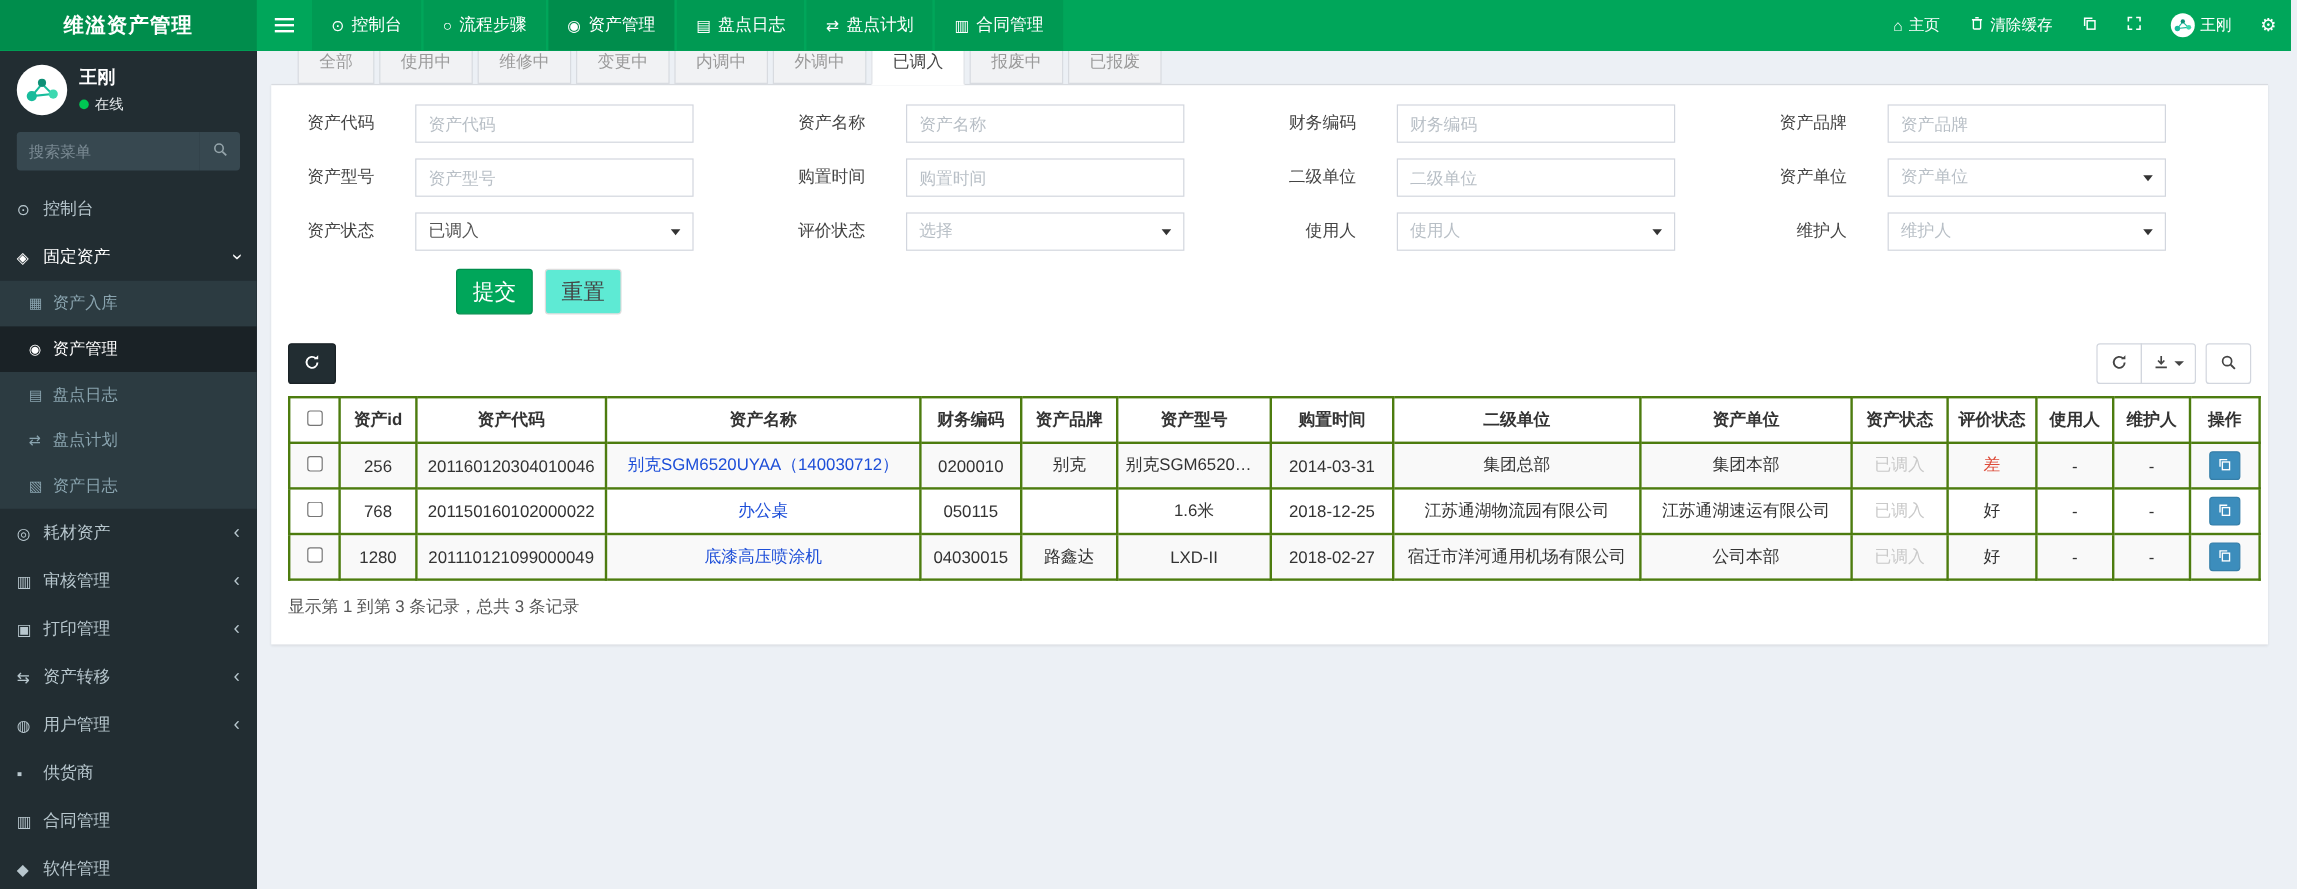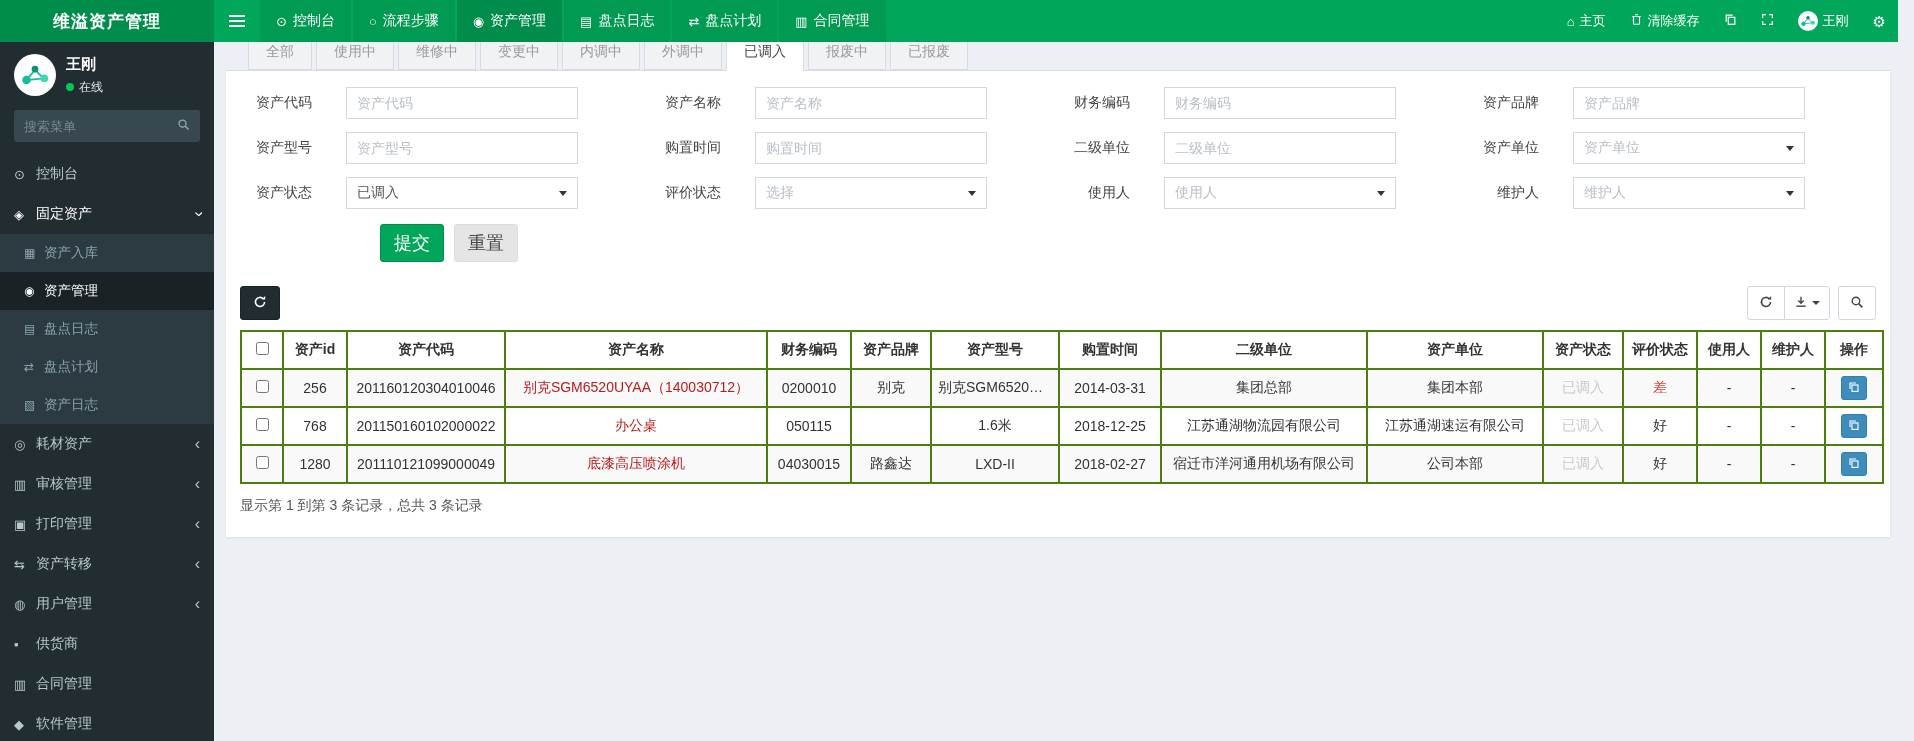--- a/index.html
+++ b/index.html
@@ -5,21 +5,21 @@
   * { box-sizing: border-box; }
   html,body { margin:0; padding:0; }
   body {
     width:1914px; height:741px; overflow:hidden;
     font-family:"Liberation Sans","DejaVu Sans",sans-serif;
     font-size:14px; color:#333; background:#ecf0f5;
   }
   a { text-decoration:none; }
 
   
-  .navbar { position:fixed; top:0; left:0; right:16px; height:42px; background:#00a65a; display:flex; align-items:stretch; z-index:20; }
+  .navbar { position:fixed; top:0; left:0; right:5px; height:42px; background:#00a65a; display:flex; align-items:stretch; z-index:20; }
   .logo { width:214px; background:#008d4c; color:#fff; font-size:17px; font-weight:bold; display:flex; align-items:center; justify-content:center; letter-spacing:1px; cursor:pointer; }
   .hamburger { width:46px; display:flex; flex-direction:column; justify-content:center; align-items:center; gap:3px; cursor:pointer; }
   .hamburger span { display:block; width:16px; height:2px; background:#fff; }
   .nav-items { display:flex; align-items:stretch; }
   .nav-item { display:flex; align-items:center; gap:6px; padding:0 16px; margin-right:2px; color:#fff; font-size:14px; background:rgba(0,0,0,0.07); cursor:pointer; }
   .nav-item.active { background:#008d4c; }
   .glyph { font-size:13px; line-height:1; }
   .nav-right { margin-left:auto; display:flex; align-items:stretch; }
   .nav-right a { display:flex; align-items:center; gap:5px; color:#fff; padding:0 12px; font-size:13px; cursor:pointer; }
   .mini-avatar { width:20px; height:20px; border-radius:50%; background:#fff; display:inline-flex; align-items:center; justify-content:center; overflow:hidden; }
@@ -59,37 +59,37 @@
   input.f-input { width:100%; height:32px; border:1px solid #d2d6de; padding:0 10px; font-size:14px; color:#555; outline:none; background:#fff; }
   input.f-input::placeholder { color:#b8bfc6; }
   .f-select { width:232px; height:32px; border:1px solid #d2d6de; background:#fff; display:flex; align-items:center; justify-content:space-between; padding:0 10px; cursor:pointer; font-size:14px; }
   .f-select .val { color:#555; }
   .f-select.muted .val { color:#b8bfc6; }
   .caret { width:0; height:0; border-left:4px solid transparent; border-right:4px solid transparent; border-top:5px solid #333; }
 
   .form-actions { padding:2px 0 16px 154px; display:flex; gap:10px; }
   .btn { font-size:18px; padding:6px 13px; border-radius:3px; cursor:pointer; border:1px solid transparent; }
   .btn-submit { background:#00a65a; border-color:#008d4c; color:#fff; }
-  .btn-reset { background:#e5e5e5; border-color:#ddd; color:#444; }
+  .btn-reset { background:#5eead4; border-color:#ddd; color:#444; }
 
   .toolbar { display:flex; align-items:center; padding:8px 14px 10px; }
   .btn-dark { background:#222d32; border:1px solid #1a2226; color:#fff; width:40px; height:34px; display:flex; align-items:center; justify-content:center; border-radius:3px; cursor:pointer; }
   .toolbar-right { margin-left:auto; display:flex; align-items:center; }
   .btn-light { background:#fff; border:1px solid #d2d6de; color:#444; height:34px; min-width:38px; display:flex; align-items:center; justify-content:center; gap:4px; cursor:pointer; padding:0 9px; }
   .grp-first { border-radius:3px 0 0 3px; }
   .grp-last { border-radius:0 3px 3px 0; margin-left:-1px; }
   .btn-search { margin-left:8px; border-radius:3px; }
   .caret-sm { width:0; height:0; border-left:4px solid transparent; border-right:4px solid transparent; border-top:4px solid #444; }
 
   .table-wrap { margin:0 14px; }
   table { width:100%; border-collapse:collapse; table-layout:fixed; }
   th,td { border:2px solid #4d7c0f; height:38px; text-align:center; font-size:14px; padding:0 6px; overflow:hidden; white-space:nowrap; text-overflow:ellipsis; }
   th { font-weight:bold; color:#333; background:#fff; }
   tbody tr:nth-child(odd) { background:#f9f9f9; }
-  a.cell-link { color:#b91c1c; cursor:pointer;text-align:right; }
+  a.cell-link { color:#1d4ed8; cursor:pointer;text-align:right; }
   .status-muted { color:#c9c9c9; }
   .op-btn { width:26px; height:24px; background:#3c8dbc; border:1px solid #367fa9; border-radius:3px; color:#fff; display:inline-flex; align-items:center; justify-content:center; cursor:pointer; vertical-align:middle; }
   .summary { padding:13px 14px 8px; color:#555; }
   input[type="checkbox"] { margin:0; cursor:pointer; }
 </style>
 <title>维溢资产管理</title></head>
 <body>
 
 <header class="navbar">
   <div class="logo">维溢资产管理</div>

